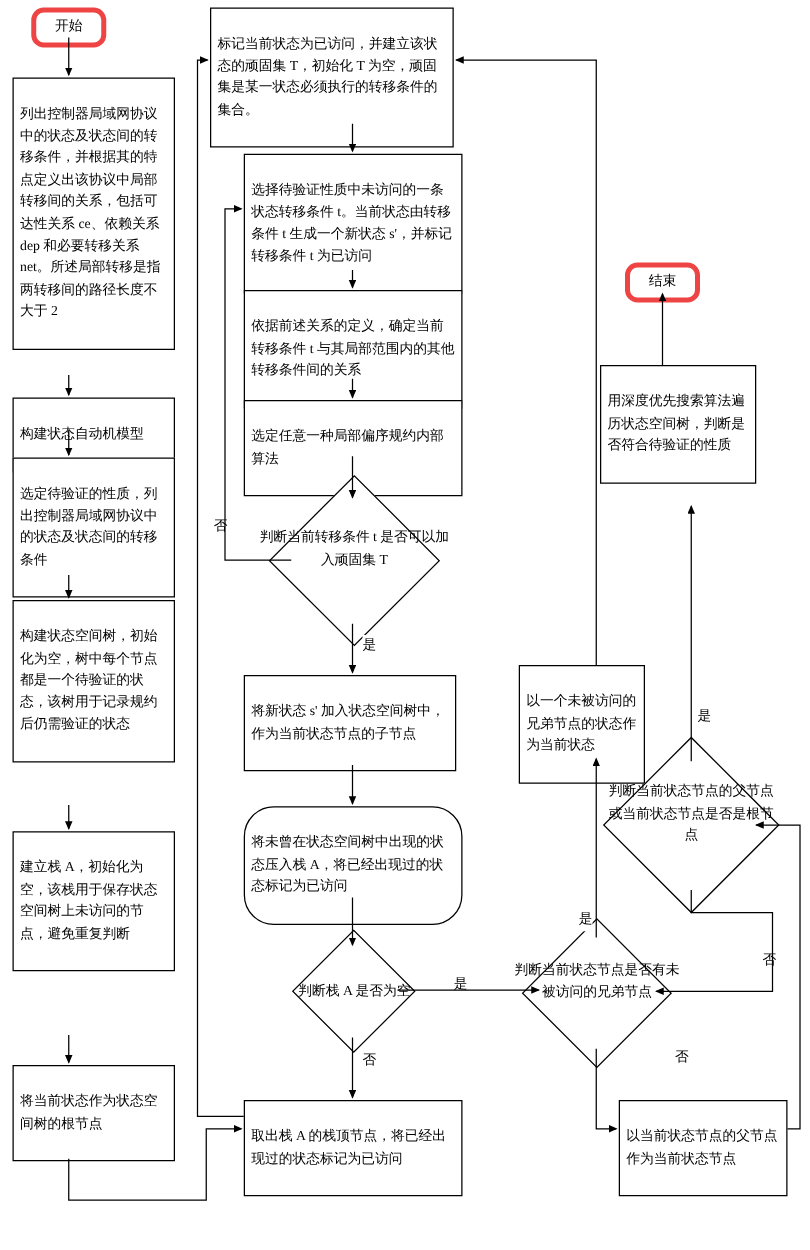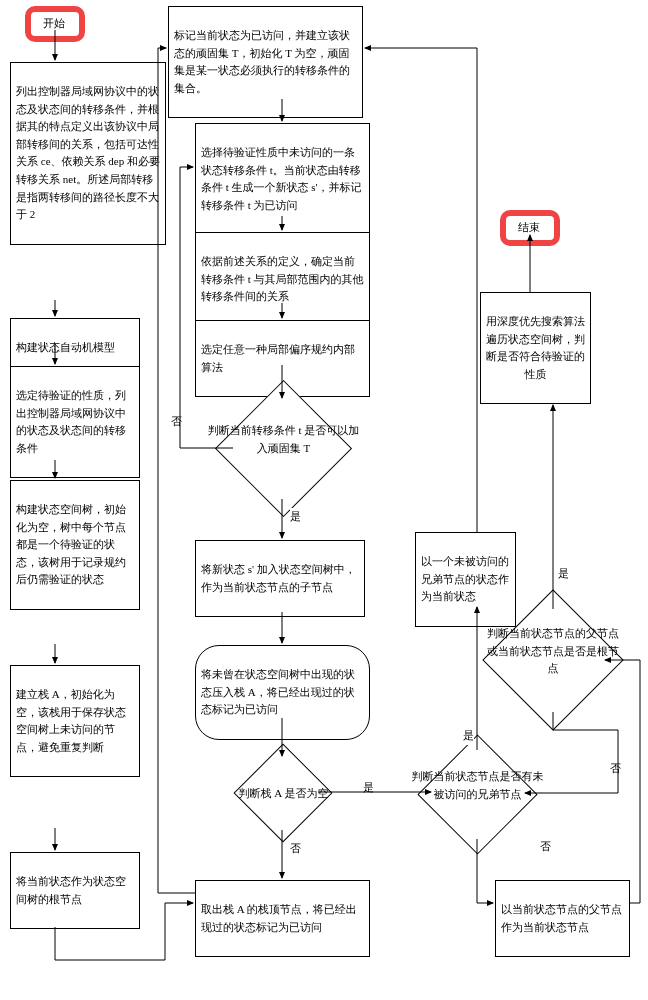--- a/index.html
+++ b/index.html
@@ -18,24 +18,25 @@
     }
     .box {
       position: absolute;
       border: 1px solid #000;
       background: #fff;
       padding: 20px 5px;
       text-align: left;
     }
     .pill {
       position: absolute;
-      border: 6px solid #ef4444;
+      border: 4px solid #ef4444;
       border-radius: 10px;
       background: #fff;
-      padding: 3px 12px;
+      padding: 3px 0;
+      text-align: center;
     }
     .diamond {
       position: absolute;
       border: 1px solid #000;
       background: #fff;
       transform: rotate(45deg);
     }
     .diamond-text {
       position: absolute;
       text-align: center;
@@ -64,21 +65,21 @@
 </head>
 <body>
 
 <div class="pill" style="left:25px; top:6px; width:60px;">
   <span>开始</span>
 </div>
 <div class="pill" style="left:500px; top:210px; width:60px;">
   <span>结束</span>
 </div>
 
-<div class="box" style="left:10px; top:62px; width:156px;">
+<div class="box" style="left:10px; top:62px; width:130px;">
   <span>列出控制器局域网协议中的状态及状态间的转移条件，并根据其的特点定义出该协议中局部转移间的关系，包括可达性关系 ce、依赖关系 dep 和必要转移关系 net。所述局部转移是指两转移间的路径长度不大于 2</span>
 </div>
 <div class="box" style="left:10px; top:318px; width:130px;">
   <span>构建状态自动机模型</span>
 </div>
 <div class="box" style="left:10px; top:366px; width:130px;">
   <span>选定待验证的性质，列出控制器局域网协议中的状态及状态间的转移条件</span>
 </div>
 <div class="box" style="left:10px; top:480px; width:130px;">
   <span>构建状态空间树，初始化为空，树中每个节点都是一个待验证的状态，该树用于记录规约后仍需验证的状态</span>
@@ -135,21 +136,21 @@
 
 <div class="box" style="left:495px; top:880px; width:135px;">
   <span>以当前状态节点的父节点作为当前状态节点</span>
 </div>
 
 <div class="diamond" style="left:503px; top:610px; width:100px; height:100px;"></div>
 <div class="diamond-text" style="left:483px; top:625px; width:140px;">
   <span>判断当前状态节点的父节点或当前状态节点是否是根节点</span>
 </div>
 
-<div class="box" style="left:480px; top:292px; width:111px;text-align:center;">
+<div class="box" style="left:480px; top:292px; width:125px;">
   <span>用深度优先搜索算法遍历状态空间树，判断是否符合待验证的性质</span>
 </div>
 
 <div class="label" style="left:171px; top:413px;">否</div>
 <div class="label" style="left:290px; top:508px;">是</div>
 <div class="label" style="left:363px; top:779px;">是</div>
 <div class="label" style="left:290px; top:840px;">否</div>
 <div class="label" style="left:463px; top:727px;">是</div>
 <div class="label" style="left:540px; top:838px;">否</div>
 <div class="label" style="left:610px; top:760px;">否</div>

